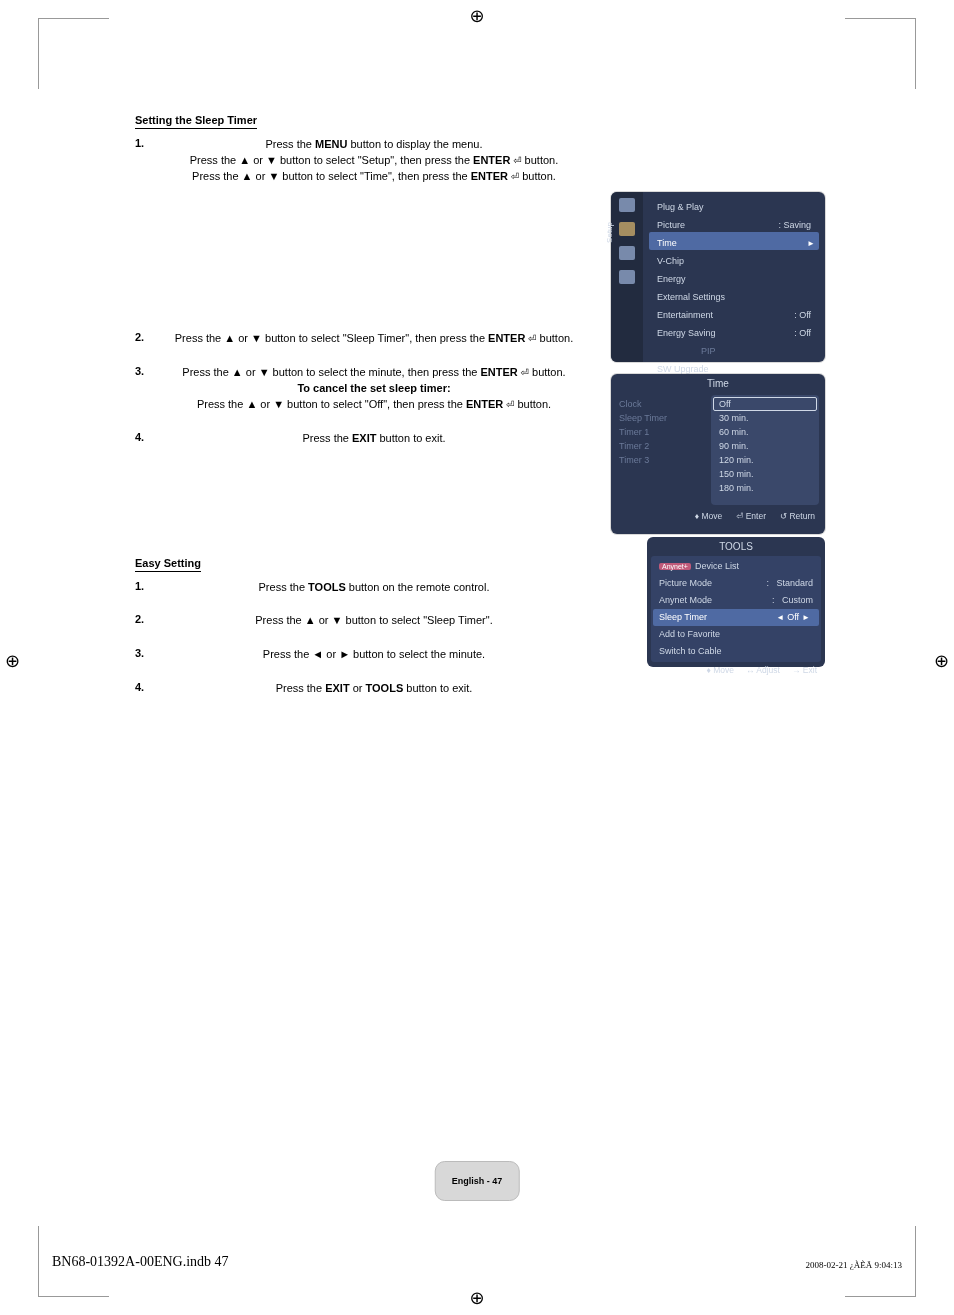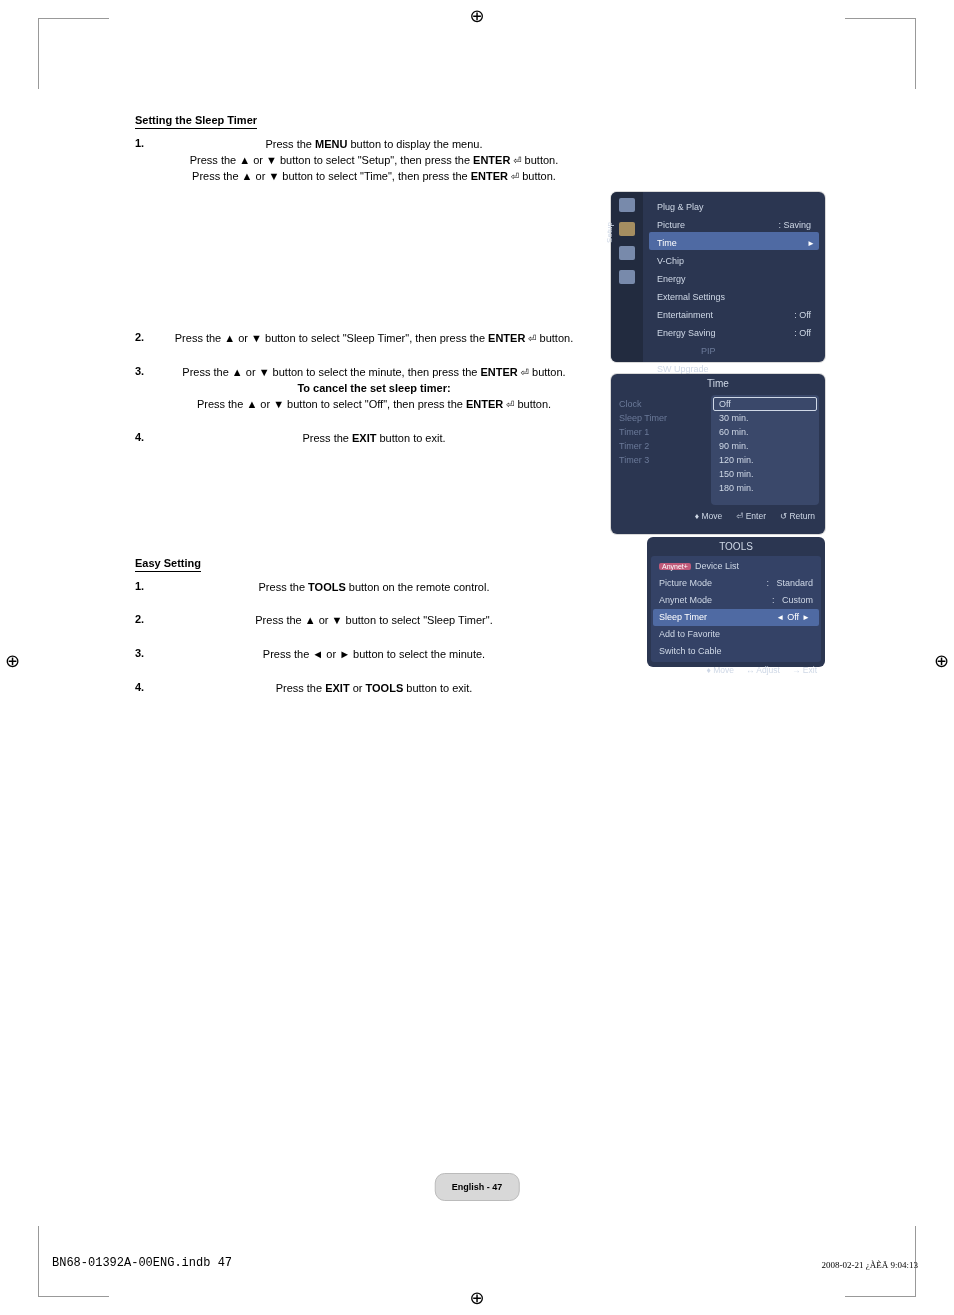--- a/index.html
+++ b/index.html
@@ -97,25 +97,25 @@
   }
   .osd-tools .hdr { text-align: center; padding: 4px 0; font-size: 10px;}
   .osd-tools .body { background: #344266; margin: 0 4px; border-radius: 3px; padding: 2px;}
   .osd-tools .trow { display: flex; justify-content: space-between; padding: 2px 6px; align-items: center; height: 13px;}
   .osd-tools .trow.sel { background: #4f6aa3; border-radius: 2px; color: #fff;}
   .osd-tools .trow .arrow { font-size: 8px; padding: 0 3px;}
   .osd-tools .tfoot { display: flex; justify-content: flex-end; gap: 12px; padding: 3px 8px; font-size: 8.5px;}
   .anynet { background: #c05a7a; color: #fff; font-size: 7px; padding: 0 3px; border-radius: 2px; margin-right: 4px;}
   .page-badge {
     position: absolute; left: 50%; bottom: 114px; transform: translateX(-50%);
-    background: #d8d8d8; border-radius: 10px; padding: 8px 16px; border: 1px solid #bbb;
+    background: #d8d8d8; border-radius: 10px; padding: 14px 16px; border: 1px solid #bbb;
     font-size: 9px; font-weight: bold;
   }
-  .footer-left { position: absolute; left: 52px; bottom: 45px; font-size: 12px; font-family: Liberation Mono, monospace;}
-  .footer-right { position: absolute; right: 36px; bottom: 45px; font-size: 9px; font-family: 'Times New Roman', serif;}
+  .footer-left { position: absolute; left: 52px; bottom: 45px; font-size: 14px; font-family: Liberation Serif, serif;}
+  .footer-right { position: absolute; right: 52px; bottom: 45px; font-size: 9px; font-family: 'Times New Roman', serif;}
 </style>
 </head>
 <body>
 
 <div class="page">
   <span class="reg-mark reg-top">⊕</span>
   <span class="reg-mark reg-left">⊕</span>
   <span class="reg-mark reg-right">⊕</span>
   <span class="reg-mark reg-bottom">⊕</span>
   <div class="corner corner-tl"></div>

